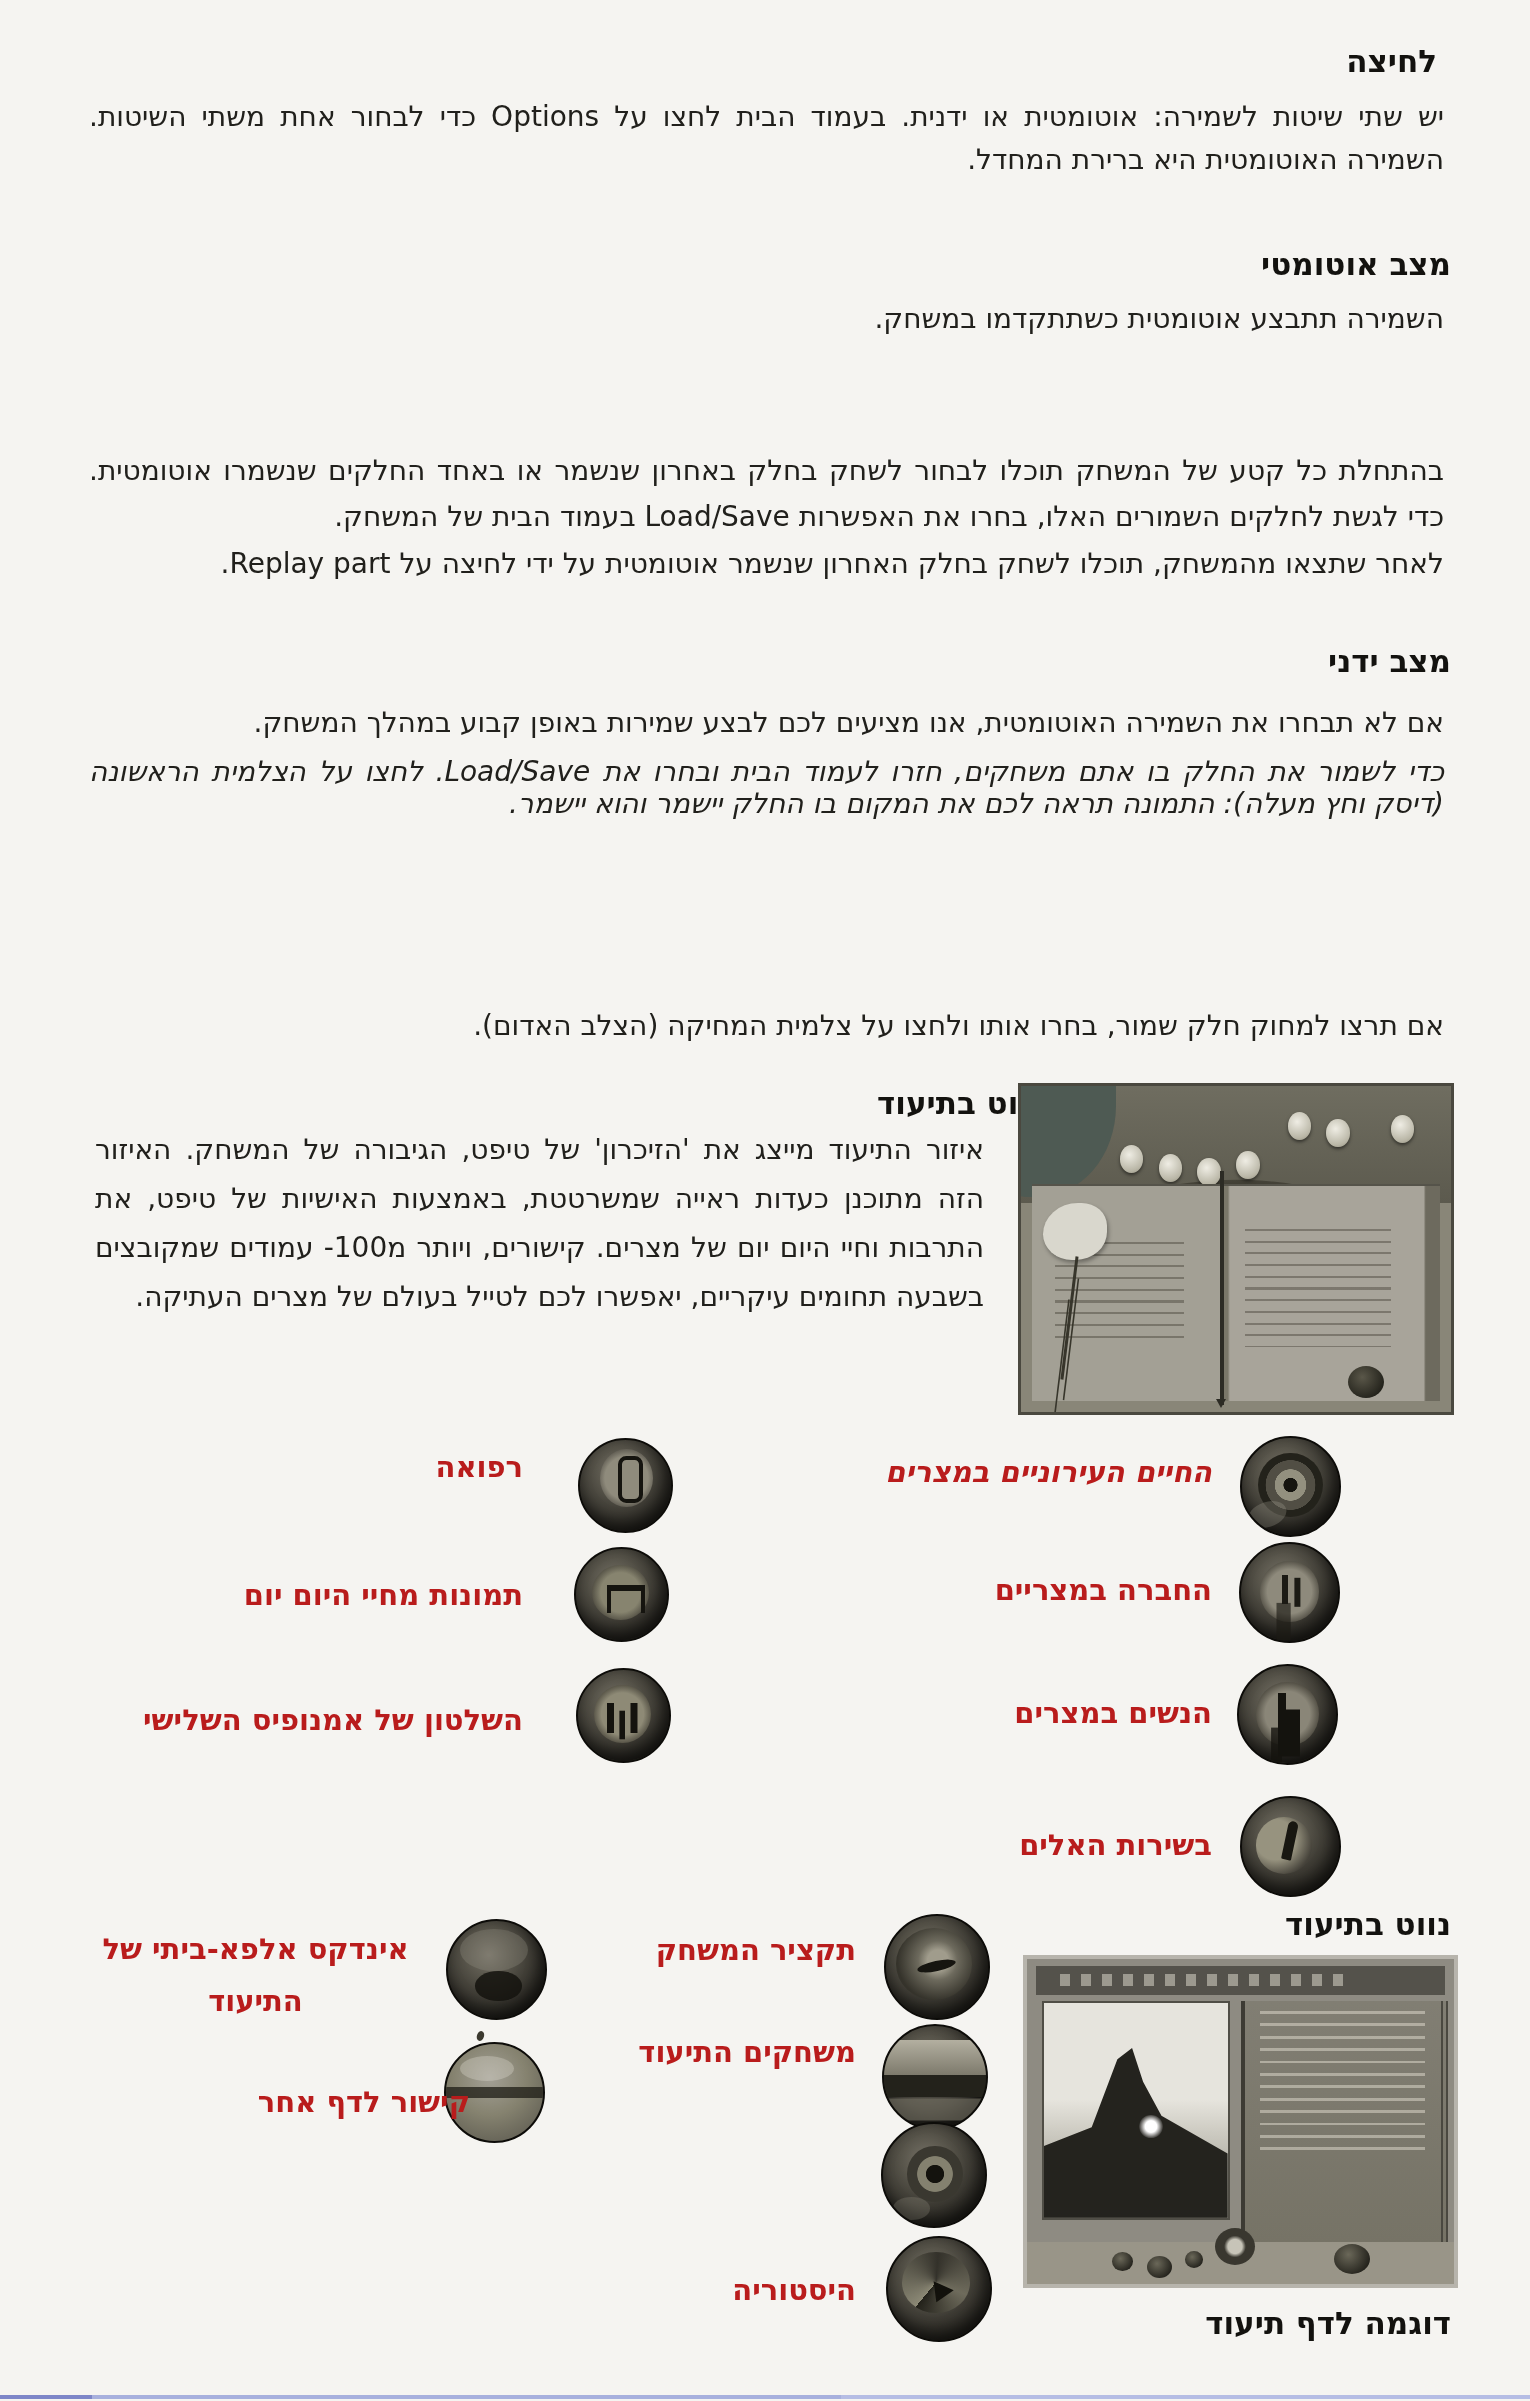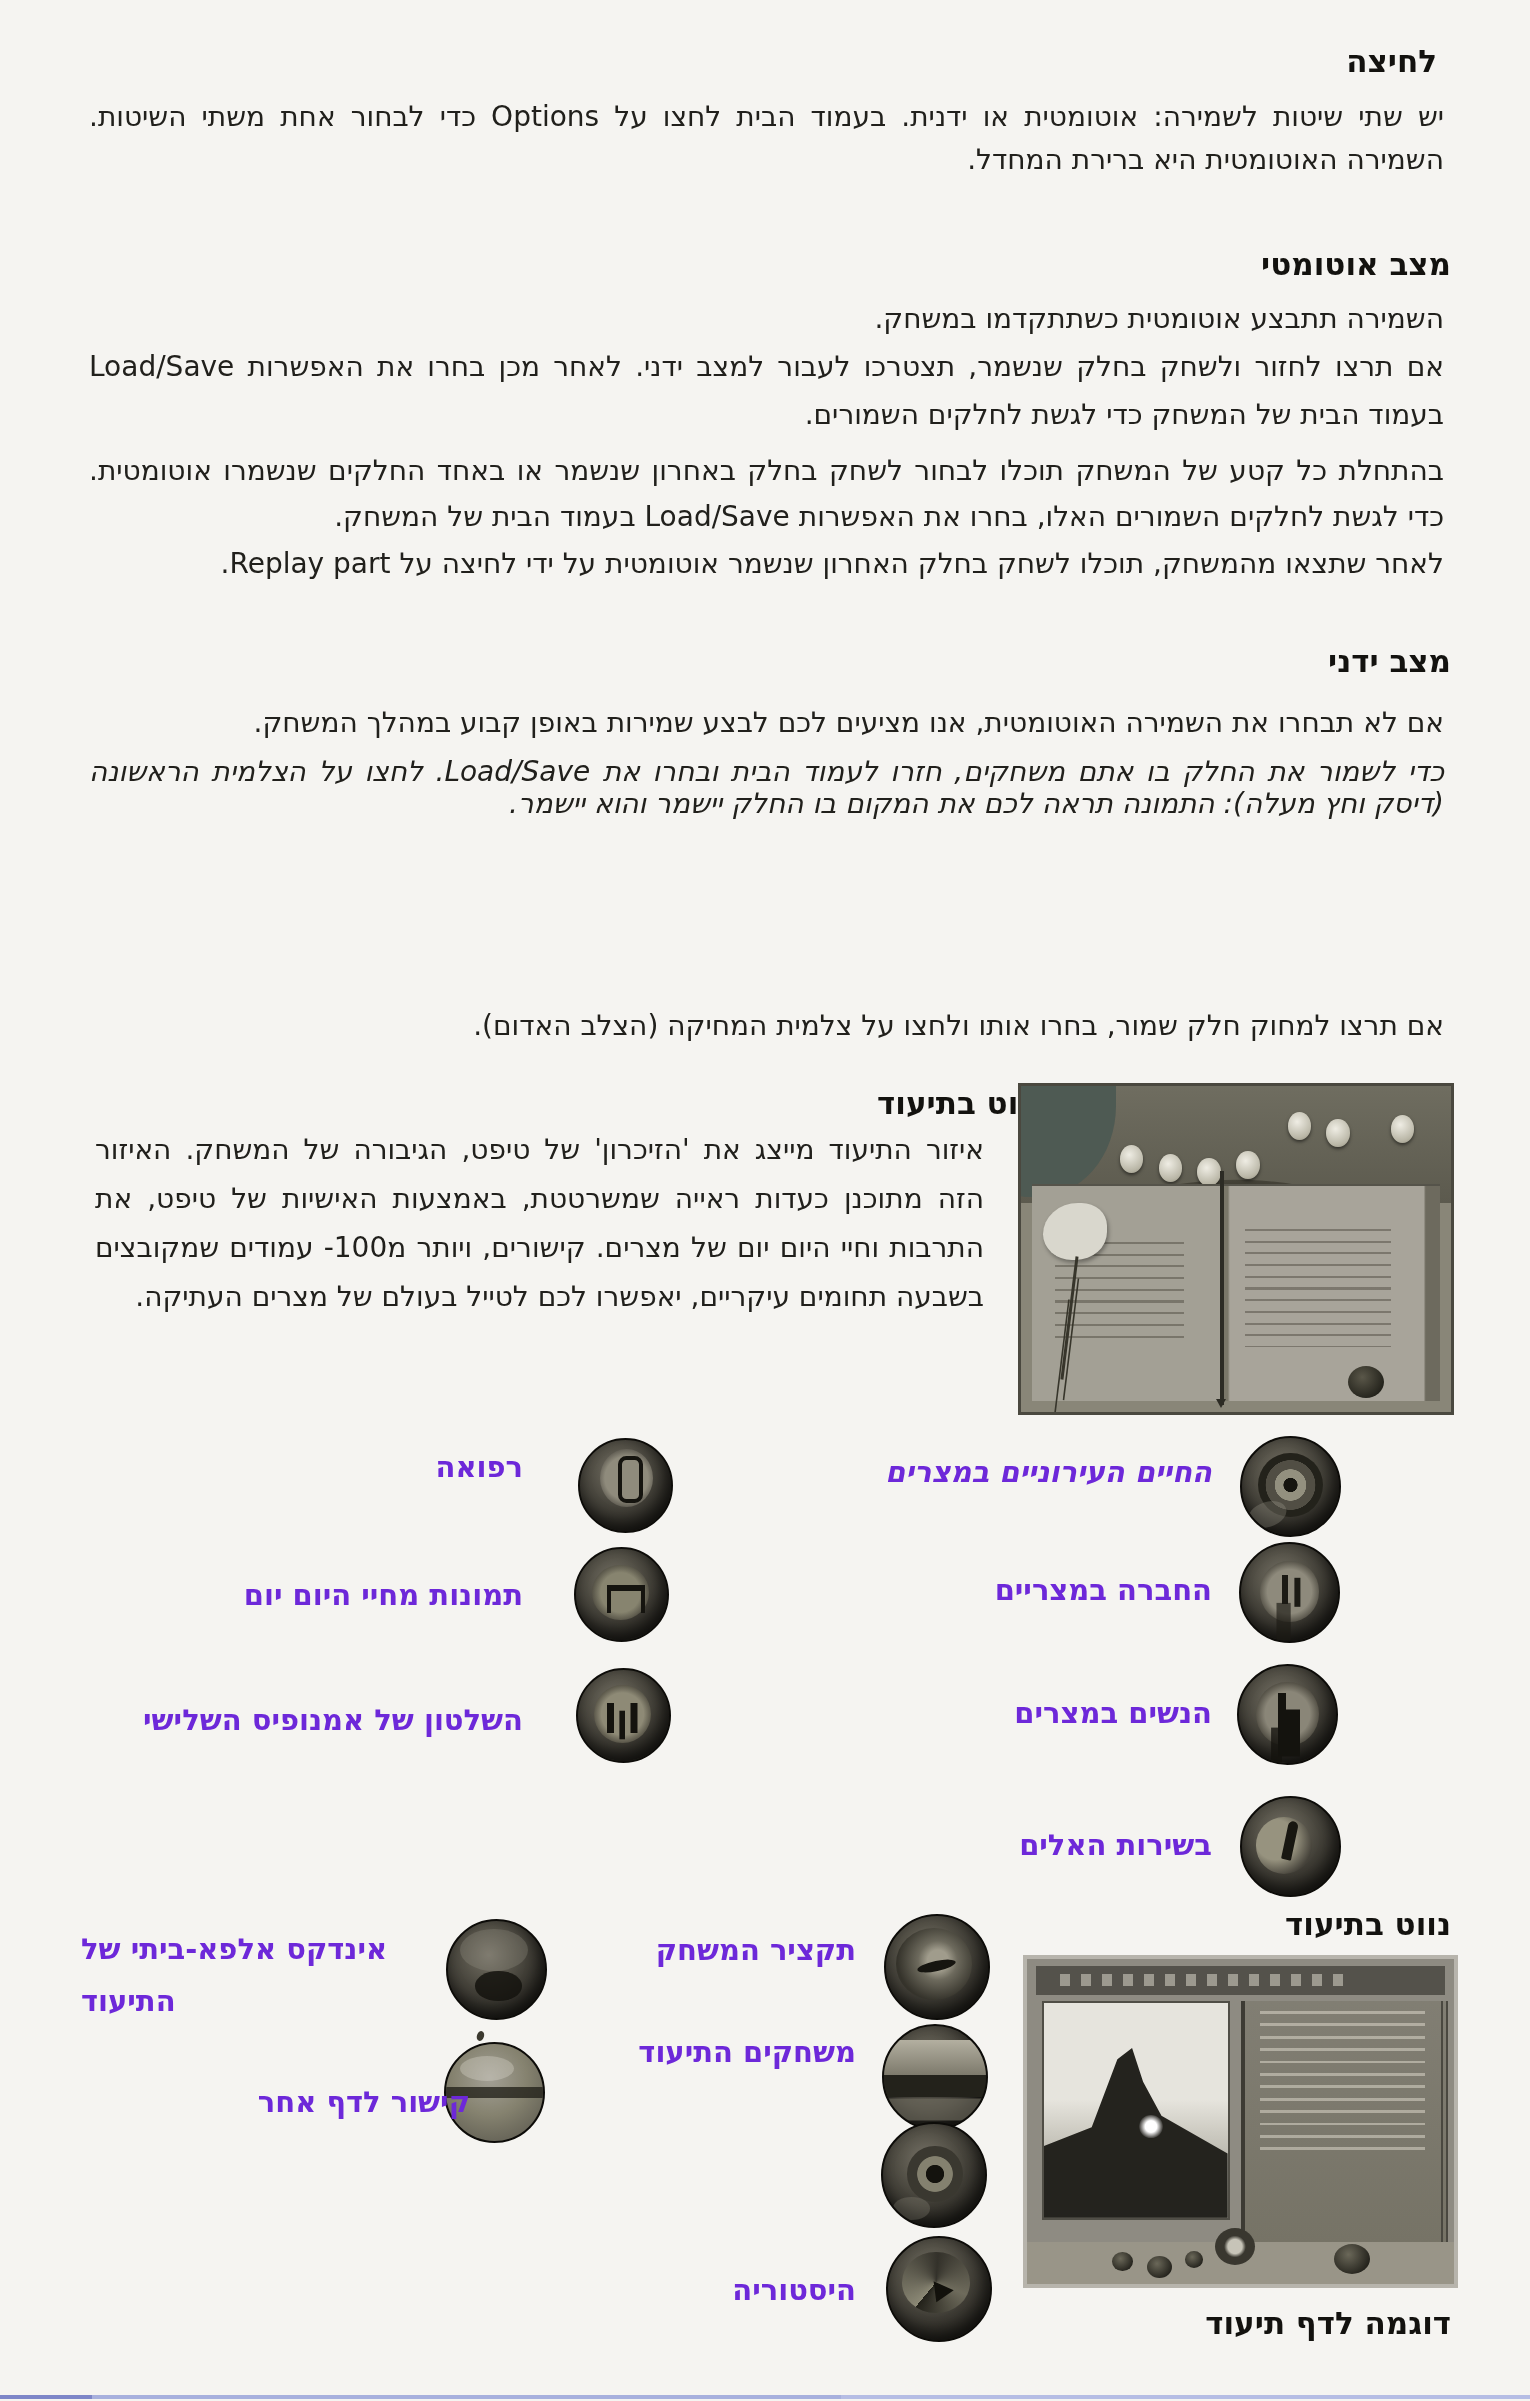--- a/index.html
+++ b/index.html
@@ -22,21 +22,21 @@
   #h-s3{top:643px;right:79px;}
   #p-s3a{top:699px;right:86px;width:1355px;line-height:48px;}
   #p-s3b{top:756px;right:86px;width:1355px;line-height:32px;font-style:italic;}
   #p-s3c{top:850px;right:86px;width:1355px;line-height:51px;}
   #p-s3d{top:1002px;right:86px;width:1355px;line-height:48px;}
   #h-s4{top:1085px;right:487px;}
   #p-s4{top:1125px;right:546px;width:889px;line-height:49px;}
   #h-s5{top:1906px;right:79px;}
   #caption{position:absolute;top:2305px;right:79px;font-weight:bold;font-size:31px;color:#13120f;white-space:nowrap;}
   
-  .lbl{position:absolute;font-weight:bold;font-size:29px;color:#6d28d9;direction:rtl;text-align:left;white-space:nowrap;transform:translateY(-50%);}
+  .lbl{position:absolute;font-weight:bold;font-size:29px;color:#b91c1c;direction:rtl;text-align:center;white-space:nowrap;transform:translateY(-50%);}
   .lbl.multi{white-space:normal;transform:none;}
   #lbl-urban{top:1472px;right:318px;font-style:italic;}
   #lbl-society{top:1590px;right:318px;}
   #lbl-women{top:1713px;right:318px;}
   #lbl-gods{top:1845px;right:318px;}
   #lbl-medicine{top:1467px;right:1007px;}
   #lbl-daily{top:1595px;right:1007px;}
   #lbl-amenophis{top:1720px;right:1007px;}
   #lbl-game-summary{top:1950px;right:674px;}
   #lbl-doc-summary{top:2052px;right:674px;}
@@ -144,21 +144,20 @@
 </head>
 <body>
 
 <div class="page">
 
   <div class="h" id="h-s1">לחיצה</div>
   <div class="p" id="p-s1">יש שתי שיטות לשמירה: אוטומטית או ידנית. בעמוד הבית לחצו על Options כדי לבחור אחת משתי השיטות. השמירה האוטומטית היא ברירת המחדל.</div>
 
   <div class="h" id="h-s2">מצב אוטומטי</div>
   <div class="p" id="p-s2a">השמירה תתבצע אוטומטית כשתתקדמו במשחק.</div>
-  <div class="p" id="p-s2b">אם תרצו לחזור ולשחק בחלק שנשמר, תצטרכו לעבור למצב ידני. לאחר מכן בחרו את האפשרות Load/Save בעמוד הבית של המשחק כדי לגשת לחלקים השמורים.</div>
   <div class="p" id="p-s2c">בהתחלת כל קטע של המשחק תוכלו לבחור לשחק בחלק באחרון שנשמר או באחד החלקים שנשמרו אוטומטית. כדי לגשת לחלקים השמורים האלו, בחרו את האפשרות Load/Save בעמוד הבית של המשחק.</div>
   <div class="p" id="p-s2d">לאחר שתצאו מהמשחק, תוכלו לשחק בחלק האחרון שנשמר אוטומטית על ידי לחיצה על Replay part.</div>
 
   <div class="h" id="h-s3">מצב ידני</div>
   <div class="p" id="p-s3a">אם לא תבחרו את השמירה האוטומטית, אנו מציעים לכם לבצע שמירות באופן קבוע במהלך המשחק.</div>
   <div class="p" id="p-s3b">כדי לשמור את החלק בו אתם משחקים, חזרו לעמוד הבית ובחרו את Load/Save. לחצו על הצלמית הראשונה (דיסק וחץ מעלה): התמונה תראה לכם את המקום בו החלק יישמר והוא יישמר.</div>
   <div class="p" id="p-s3d">אם תרצו למחוק חלק שמור, בחרו אותו ולחצו על צלמית המחיקה (הצלב האדום).</div>
 
   <div class="h" id="h-s4">נווט בתיעוד</div>
   <div class="p" id="p-s4">איזור התיעוד מייצג את 'הזיכרון' של טיפט, הגיבורה של המשחק. האיזור הזה מתוכנן כעדות ראייה שמשרטטת, באמצעות האישיות של טיפט, את התרבות וחיי היום יום של מצרים. קישורים, ויותר מ100- עמודים שמקובצים בשבעה תחומים עיקריים, יאפשרו לכם לטייל בעולם של מצרים העתיקה.</div>

